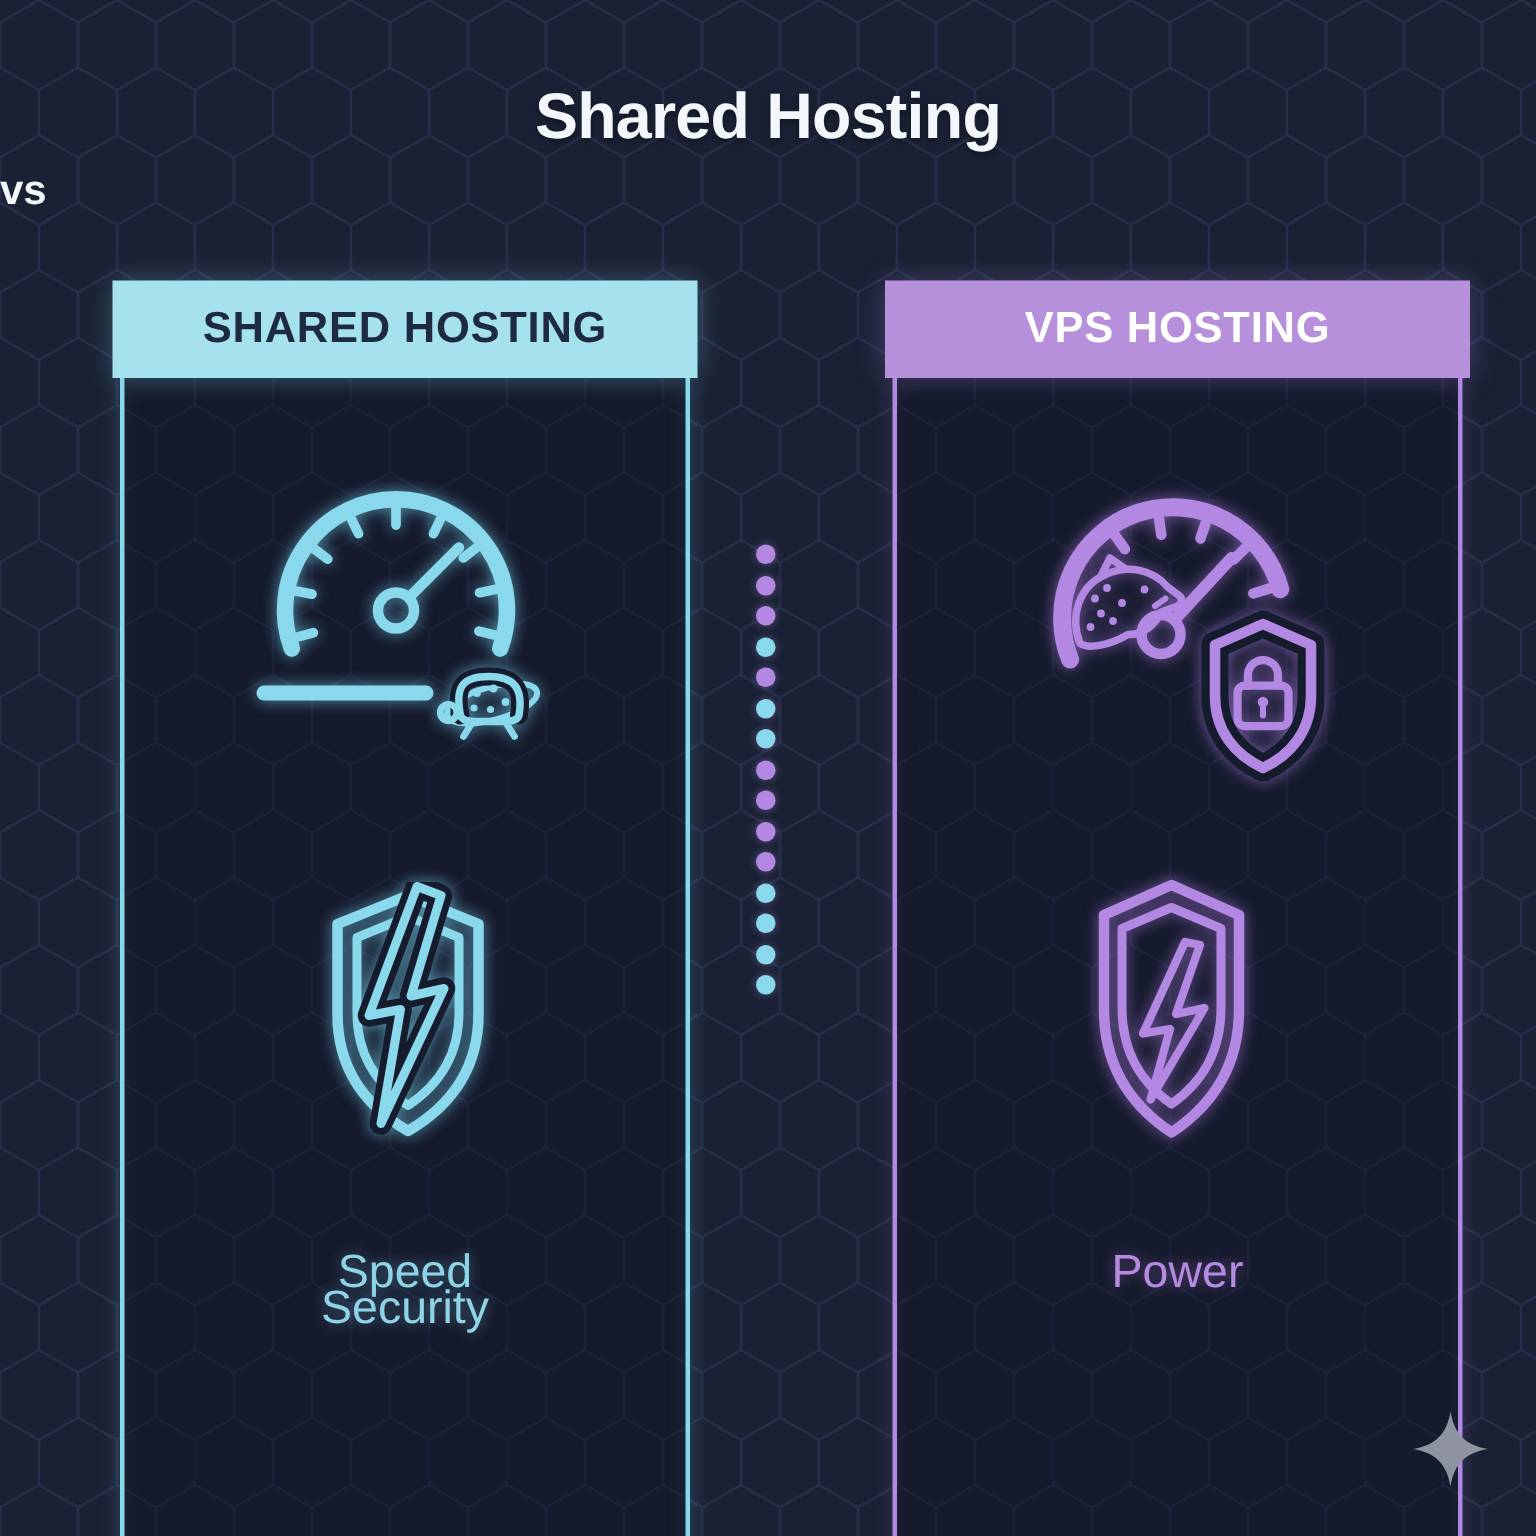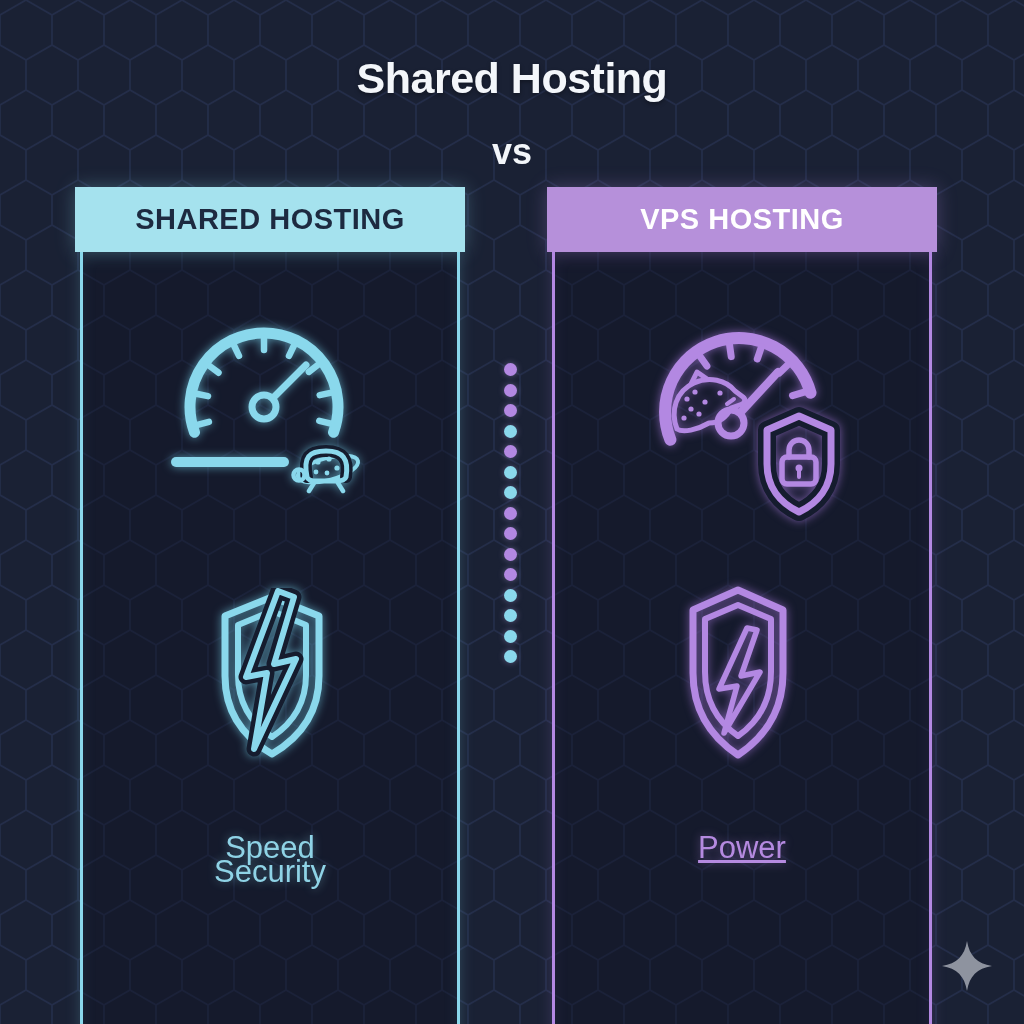--- a/index.html
+++ b/index.html
@@ -14,28 +14,27 @@
   .hexbg { position: absolute; inset: 0; width: 1024px; height: 1024px; }
   .hexline { fill: none; stroke: var(--hex-line, #273150); stroke-width: 1.7; opacity: .75; }
 
   .main-title {
     position: absolute; top: 54px; left: 0; width: 100%;
     text-align: center; font-size: 43px; font-weight: bold; letter-spacing: -0.5px;
     color: var(--title-text, #f3f6fa); text-shadow: 0 2px 4px rgba(0,0,0,.35);
   }
   .vs-label {
     position: absolute; top: 111px; left: 0; width: 100%;
-    text-align: center; font-size: 36px; font-weight: bold;
+    font-size: 28px; font-weight: bold;
     color: var(--title-text, #f3f6fa);
-    margin-top: 20px;
   }
 
   .card { position: absolute; top: 187px; width: 390px; height: 770px; }
   .card.shared { left: 75px; }
-  .card.vps { left: 547px; }
+  .card.vps { left: 590px; }
 
   .card-header {
     position: relative; height: 65px; display: flex; align-items: center; justify-content: center;
     font-size: 29px; font-weight: bold; letter-spacing: .5px; z-index: 2;
   }
   .shared .card-header {
     background: var(--cyan-header-bg, #a5e2ee); color: var(--header-dark-text, #1d2a40);
     box-shadow: 0 0 18px rgba(140,220,240,.30);
   }
   .vps .card-header {
@@ -67,21 +66,21 @@
   .speed-icon   { left: 77px;  top: 73px; }
   .shield-left  { left: 114px; top: 336px; }
   .vps-speed-icon { left: 72px; top: 74px; }
   .shield-right { left: 108px; top: 329px; }
 
   .feature-label {
     position: absolute; left: 0; width: 100%; height: 40px; line-height: 40px;
     text-align: center; font-size: 31px; font-weight: 500;
   }
   .feature-label.cyan   { color: var(--label-cyan, #8fd3e6);  text-shadow: 0 0 10px rgba(140,212,232,.45); }
-  .feature-label.purple { color: var(--label-purple, #b58ae0); text-shadow: 0 0 10px rgba(178,134,226,.45); text-decoration: underline; }
+  .feature-label.purple { color: var(--label-purple, #b58ae0); text-shadow: 0 0 10px rgba(178,134,226,.45); }
   .pos-1 { top: 576px; }
   .pos-2 { top: 600px; }
 
   .divider {
     position: absolute; left: 504px; top: 363px;
     display: flex; flex-direction: column; gap: 7.5px; z-index: 3;
   }
   .dot { width: 13px; height: 13px; border-radius: 50%; box-shadow: 0 0 6px rgba(190,170,235,.4); }
 
   .sparkle { position: absolute; left: 941px; top: 940px; }

